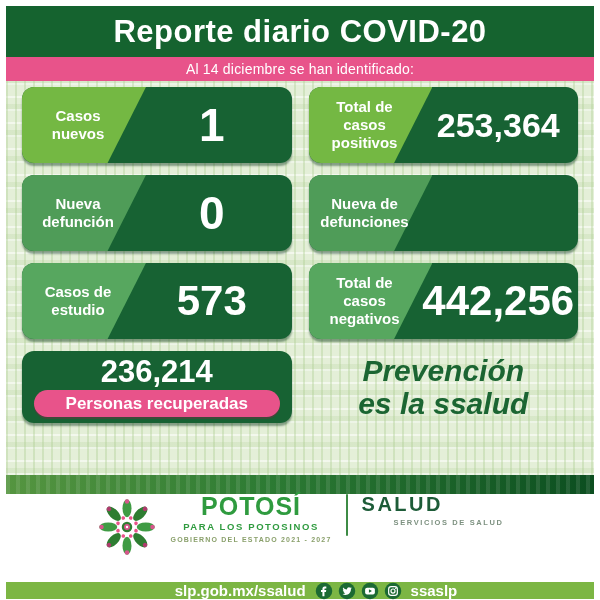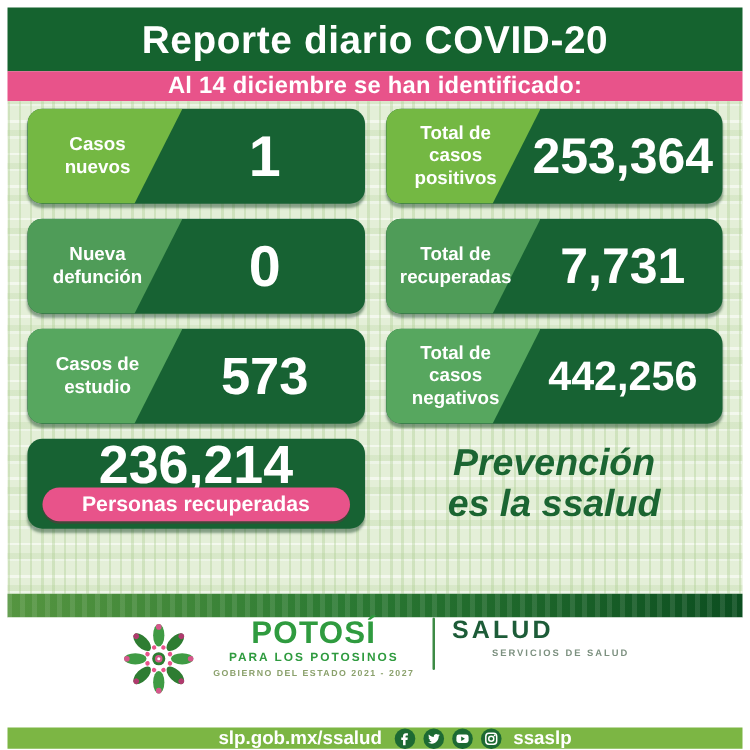--- a/index.html
+++ b/index.html
@@ -7,21 +7,21 @@
   .poster { position:relative; width:600px; height:600px; background:#ffffff; }
   .frame { position:absolute; left:6px; top:6px; width:588px; }
 
   .header-bar { height:51px; background:#15632f; display:flex; align-items:center; justify-content:center; }
   .header-title { color:#ffffff; font-size:31px; font-weight:700; letter-spacing:.5px; }
 
   .sub-bar { height:31px; background:#8dc63f; display:flex; align-items:center; justify-content:center; }
   .sub-title { color:#ffffff; font-size:22px; font-weight:700; }
 
   .date-bar { height:24px; background:#e8538a; display:flex; align-items:center; justify-content:center; }
-  .date-text { color:#ffffff; font-size:19px; font-weight:700; letter-spacing:.2px; }
+  .date-text { color:#ffffff; font-size:14px; font-weight:400; letter-spacing:.2px; }
 
   .pattern-area {
     height:394px;
     background-color:#e4efd8;
     background-image:
       repeating-linear-gradient(90deg, rgba(173,206,146,.38) 0 2px, rgba(0,0,0,0) 2px 9px),
       repeating-linear-gradient(0deg, rgba(255,255,255,.55) 0 2px, rgba(0,0,0,0) 2px 13px),
       repeating-linear-gradient(0deg, rgba(173,206,146,.22) 0 7px, rgba(0,0,0,0) 7px 26px);
     display:grid;
     grid-template-columns:1fr 1fr;
@@ -33,26 +33,26 @@
   .stat-card { position:relative; background:#176233; border-radius:12px; overflow:hidden;
                box-shadow:0 3px 2px rgba(15,60,30,.45); }
   .stat-accent { position:absolute; left:0; top:0; bottom:0; width:46%;
                  clip-path:polygon(0 0, 100% 0, 69% 100%, 0 100%); }
   .stat-label { position:absolute; left:8px; top:0; bottom:0; width:96px;
                 display:flex; align-items:center; justify-content:center; text-align:center;
                 color:#ffffff; font-weight:700; font-size:15px; line-height:1.18; }
   .stat-value { position:absolute; left:118px; right:8px; top:0; bottom:0;
                 display:flex; align-items:center; justify-content:center;
                 color:#ffffff; font-weight:700; }
-  .v-xl { font-size:46px; } .v-lg { font-size:42px; } .v-md { font-size:40px; } .v-sm { font-size:33px; }
+  .v-xl { font-size:46px; } .v-lg { font-size:42px; } .v-md { font-size:34px; } .v-sm { font-size:42px; }
 
   .recovered-card { position:relative; background:#176233; border-radius:12px;
                     box-shadow:0 3px 2px rgba(15,60,30,.45); }
   .recovered-value { position:absolute; top:0; left:0; right:0; height:42px; display:flex;
-                     align-items:center; justify-content:center; color:#ffffff; font-weight:700; font-size:43px; }
+                     align-items:center; justify-content:center; color:#ffffff; font-weight:700; font-size:31px; }
   .recovered-banner { position:absolute; left:12px; right:12px; bottom:6px; height:27px;
                       background:#e8538a; border-radius:14px; display:flex; align-items:center;
                       justify-content:center; color:#ffffff; font-weight:700; font-size:17px;
                       box-shadow:0 2px 0 rgba(140,30,70,.35); }
 
   .prevention { display:flex; flex-direction:column; align-items:center; justify-content:center;
                 color:#1b6532; font-weight:700; font-style:italic; font-size:30px; line-height:1.1;
                 text-align:center; }
 
   .gradient-strip { height:19px;
@@ -105,22 +105,21 @@
       </div>
 
       <div class="stat-card">
         <div class="stat-accent" style="background: rgb(79, 156, 88);"></div>
         <div class="stat-label">Nueva defunción</div>
         <div class="stat-value v-xl">0</div>
       </div>
 
       <div class="stat-card">
         <div class="stat-accent" style="background: rgb(79, 156, 88);"></div>
-        <div class="stat-label">Total de recuperadas</div>
-        <div class="stat-value v-md">7,731</div>
+        <div class="stat-label">Nueva de defunciones</div>
       </div>
 
       <div class="stat-card">
         <div class="stat-accent" style="background: rgb(87, 167, 95);"></div>
         <div class="stat-label">Casos de estudio</div>
         <div class="stat-value v-lg">573</div>
       </div>
 
       <div class="stat-card">
         <div class="stat-accent" style="background: rgb(87, 167, 95);"></div>

